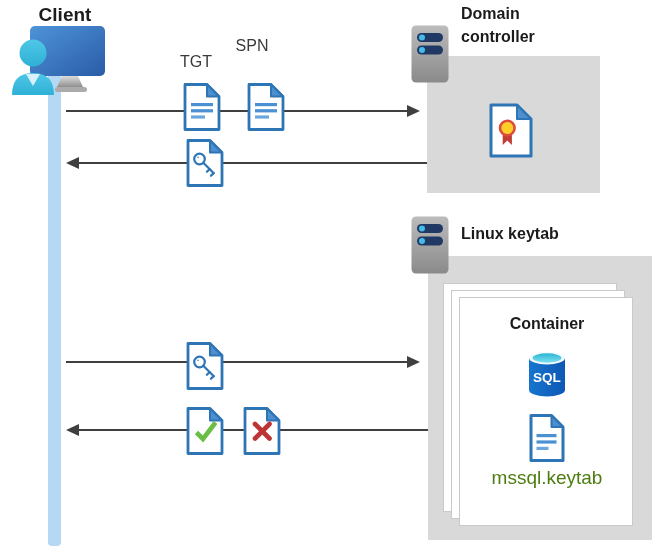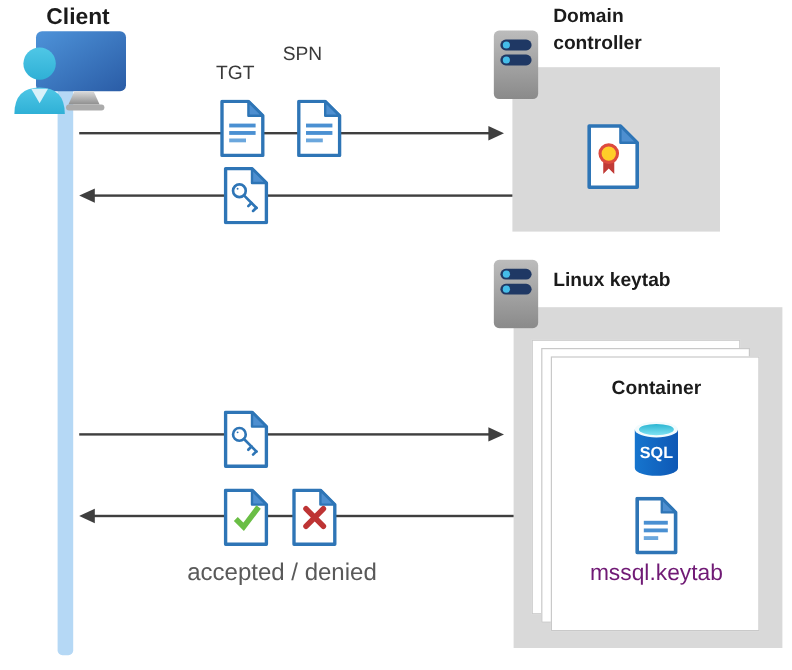--- a/index.html
+++ b/index.html
@@ -11,21 +11,21 @@
   .gray-box{background:#d9d9d9;}
   .lifeline{background:#b5d8f5;border-radius:0 0 4px 4px;}
   .arrow-line{height:2px;background:#3f3f3f;}
   .arrow-head-right{width:0;height:0;border-top:6px solid transparent;
     border-bottom:6px solid transparent;border-left:13px solid #3f3f3f;}
   .arrow-head-left{width:0;height:0;border-top:6px solid transparent;
     border-bottom:6px solid transparent;border-right:13px solid #3f3f3f;}
   .page{background:#ffffff;border:1.5px solid #c9c9c9;box-sizing:border-box;}
   .center-text{text-align:center;}
   .muted{color:#595959;font-size:20px;}
-  .keytab{color:#701a75;font-size:19px;}
+  .keytab{color:#4d7c0f;font-size:19px;}
   svg{display:block;}
 </style>
 </head>
 <body>
 
 <div class="canvas">
 
   <div class="abs lifeline" style="left:48px;top:73px;width:13px;height:473px;"></div>
 
   <div class="abs bold-title center-text" style="left:22px;top:3px;width:86px;font-size:19px;">Client</div>
@@ -142,21 +142,20 @@
     <svg width="40" height="48" viewBox="0 0 40 48">
       <path d="M3,1.5 L25,1.5 L37,13.5 L37,46.5 L3,46.5 Z" fill="#ffffff" stroke="#2e75b6" stroke-width="2.8" stroke-linejoin="round"></path>
       <path d="M25,1.5 L25,13.5 L37,13.5 Z" fill="#4e8fd0" stroke="#2e75b6" stroke-width="2" stroke-linejoin="round"></path>
       <g stroke="#be3434" stroke-width="4.6" stroke-linecap="round">
         <path d="M13,17 L27.5,31.5"></path>
         <path d="M27.5,17 L13,31.5"></path>
       </g>
     </svg>
   </div>
 
-  <div class="abs muted center-text" style="left:140px;top:466px;width:190px;">accepted / denied</div>
 
   <div class="abs" style="left:411px;top:25px;">
     <svg width="38" height="58" viewBox="0 0 38 58">
       <defs>
         <linearGradient id="gSrv1" x1="0" y1="0" x2="0" y2="1">
           <stop offset="0" stop-color="#bcbcbc"></stop>
             <stop offset="1" stop-color="#8a8a8a"></stop>
         </linearGradient>
       </defs>
       <rect x="0.5" y="0.5" width="37" height="57" rx="4.5" fill="url(#gSrv1)"></rect>

